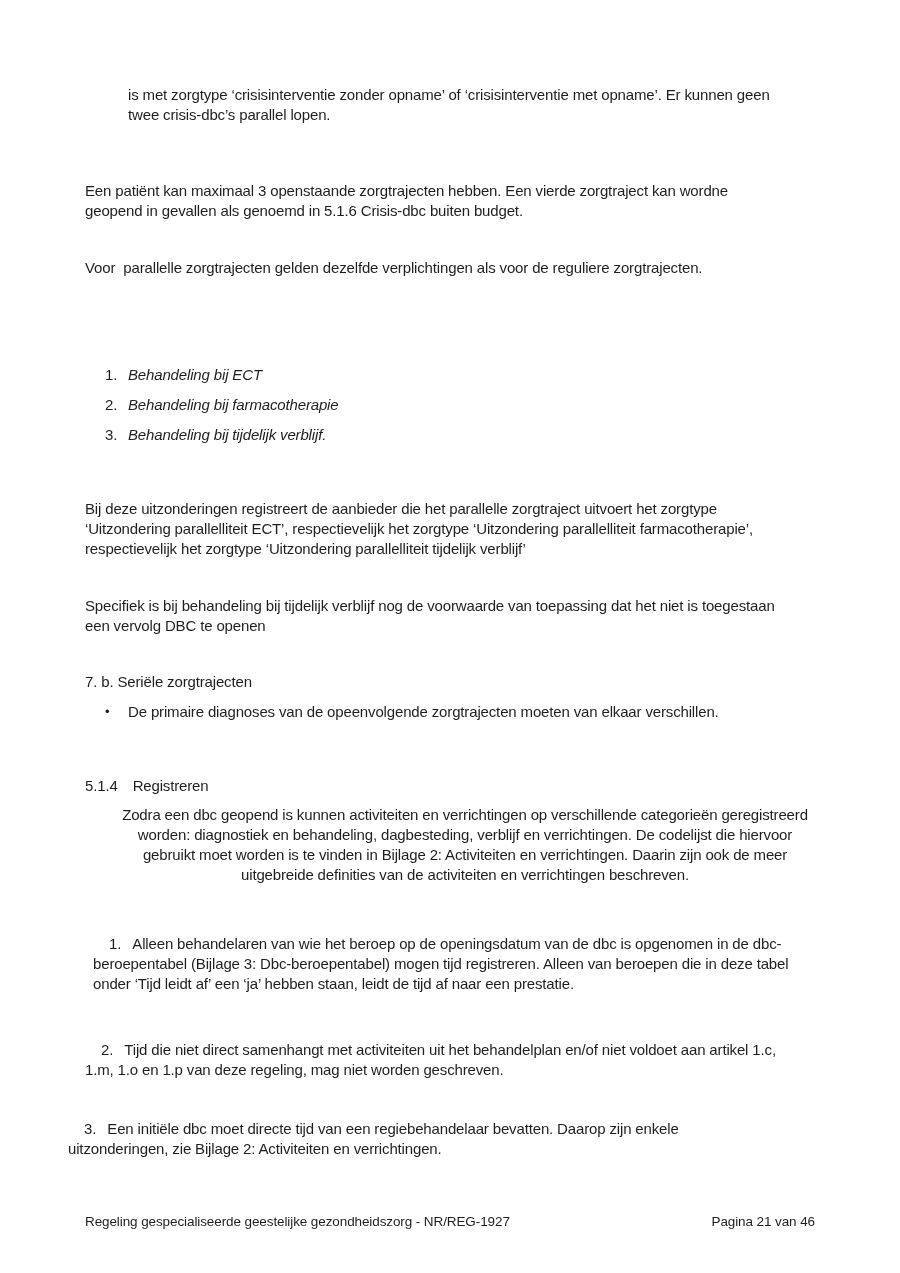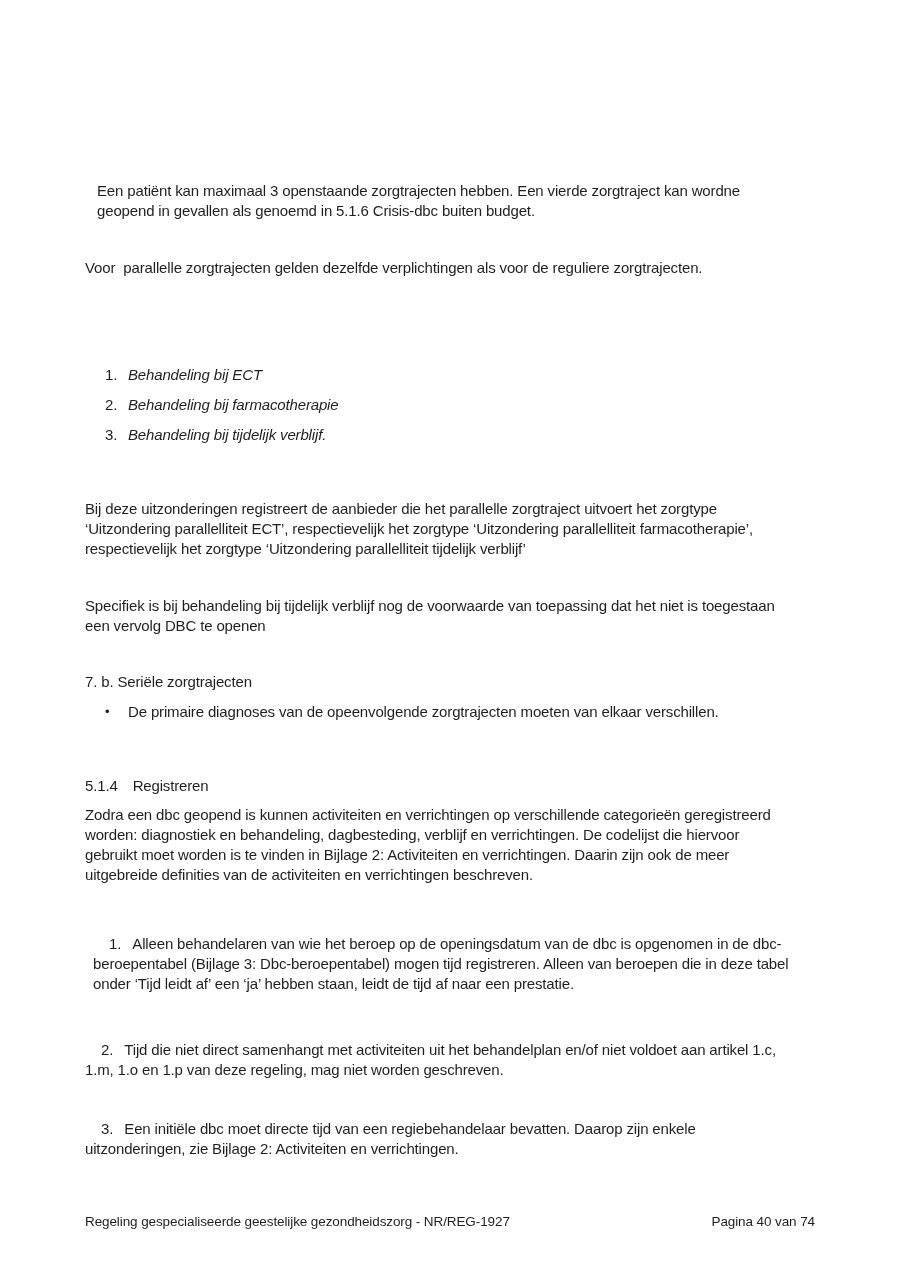--- a/index.html
+++ b/index.html
@@ -19,33 +19,33 @@
   .para {
     position: absolute;
     margin: 0;
     font-size: 15px;
     line-height: 20px;
     letter-spacing: -0.15px;
     white-space: pre-wrap;
   }
   
   .b-crisis          { left: 128px; top: 85px;  width: 710px; }
-  .b-max             { left: 97px;  top: 181px; width: 745px; }
+  .b-max             { left: 85px;  top: 181px; width: 745px; }
   .b-verplicht       { left: 85px;  top: 258px; width: 745px; }
   .b-uitz-intro      { left: 85px;  top: 319px; width: 745px; }
   .b-exceptions      { position: absolute; left: 85px; top: 365px; width: 745px; }
   .b-registratie     { left: 85px;  top: 499px; width: 760px; }
   .b-specifiek       { left: 85px;  top: 596px; width: 760px; }
   .b-seriele-head    { left: 85px;  top: 672px; width: 745px; }
   .b-seriele-bullet  { position: absolute; left: 85px; top: 702px; width: 745px; }
   .b-514-head        { left: 85px;  top: 776px; width: 745px; }
-  .b-registreren     { left: 85px;  top: 805px; width: 760px; }
+  .b-registreren     { left: 85px;  top: 805px; width: 760px; text-align: center; }
   .b-rule1           { left: 85px;  top: 914px;  width: 760px; margin-left: 8px; }
   .b-rule2           { left: 85px;  top: 1020px; width: 760px; }
-  .b-rule3           { left: 85px;  top: 1099px; width: 760px; }
+  .b-rule3           { left: 68px;  top: 1099px; width: 760px; }
 
   .exc-item {
     display: flex;
     margin-bottom: 10px;
     font-size: 15px;
     line-height: 20px;
     letter-spacing: -0.15px;
   }
   .exc-marker {
     width: 23px;
@@ -89,20 +89,22 @@
     font-size: 13.5px;
     line-height: 18px;
     letter-spacing: -0.1px;
   }
 </style>
 </head>
 <body>
 
 <div class="page">
 
+  <p class="para b-crisis">is met zorgtype ‘crisisinterventie zonder opname’ of ‘crisisinterventie met opname’. Er kunnen geen
+twee crisis-dbc’s parallel lopen.</p>
 
   <p class="para b-max">Een patiënt kan maximaal 3 openstaande zorgtrajecten hebben. Een vierde zorgtraject kan wordne
 geopend in gevallen als genoemd in 5.1.6 Crisis-dbc buiten budget.</p>
 
   <p class="para b-verplicht">Voor  parallelle zorgtrajecten gelden dezelfde verplichtingen als voor de reguliere zorgtrajecten.</p>
 
 
   <div class="b-exceptions">
     <div class="exc-item">
       <span class="exc-marker">1.</span>
@@ -155,16 +157,16 @@
 1.m, 1.o en 1.p van deze regeling, mag niet worden geschreven.</span>
   </p>
 
   <p class="para b-rule3">
     <span class="rule-marker">3.</span><span>Een initiële dbc moet directe tijd van een regiebehandelaar bevatten. Daarop zijn enkele
 uitzonderingen, zie Bijlage 2: Activiteiten en verrichtingen.</span>
   </p>
 
   <div class="footer">
     <span>Regeling gespecialiseerde geestelijke gezondheidszorg - NR/REG-1927</span>
-    <span>Pagina 40 van 74</span>
+    <span>Pagina 21 van 46</span>
   </div>
 
 </div>
 
 </body></html>

